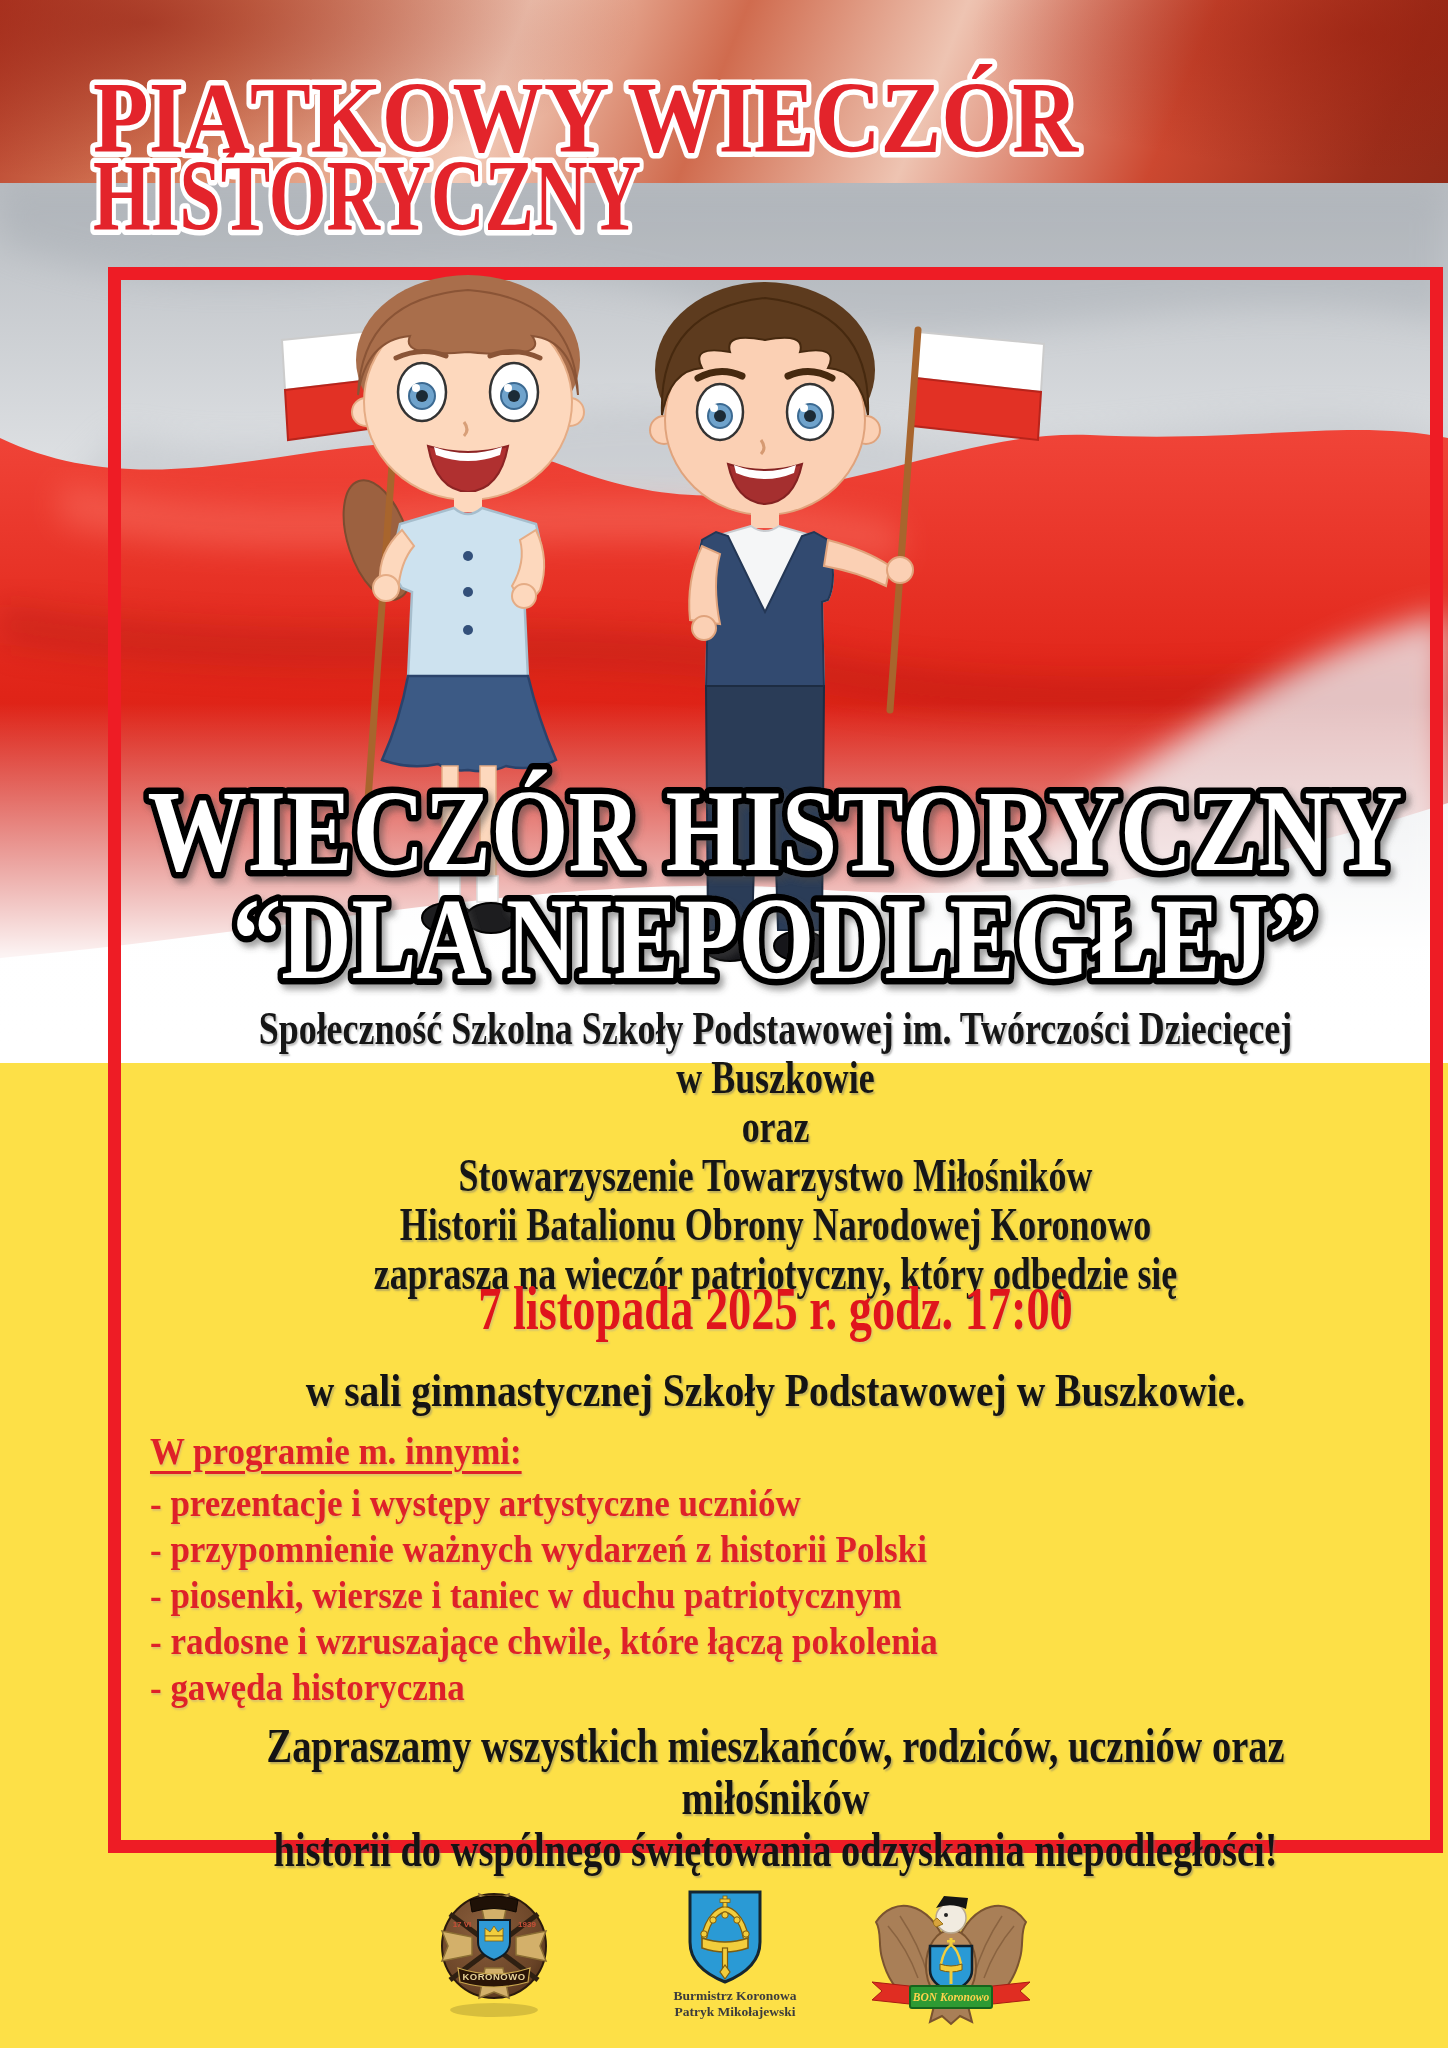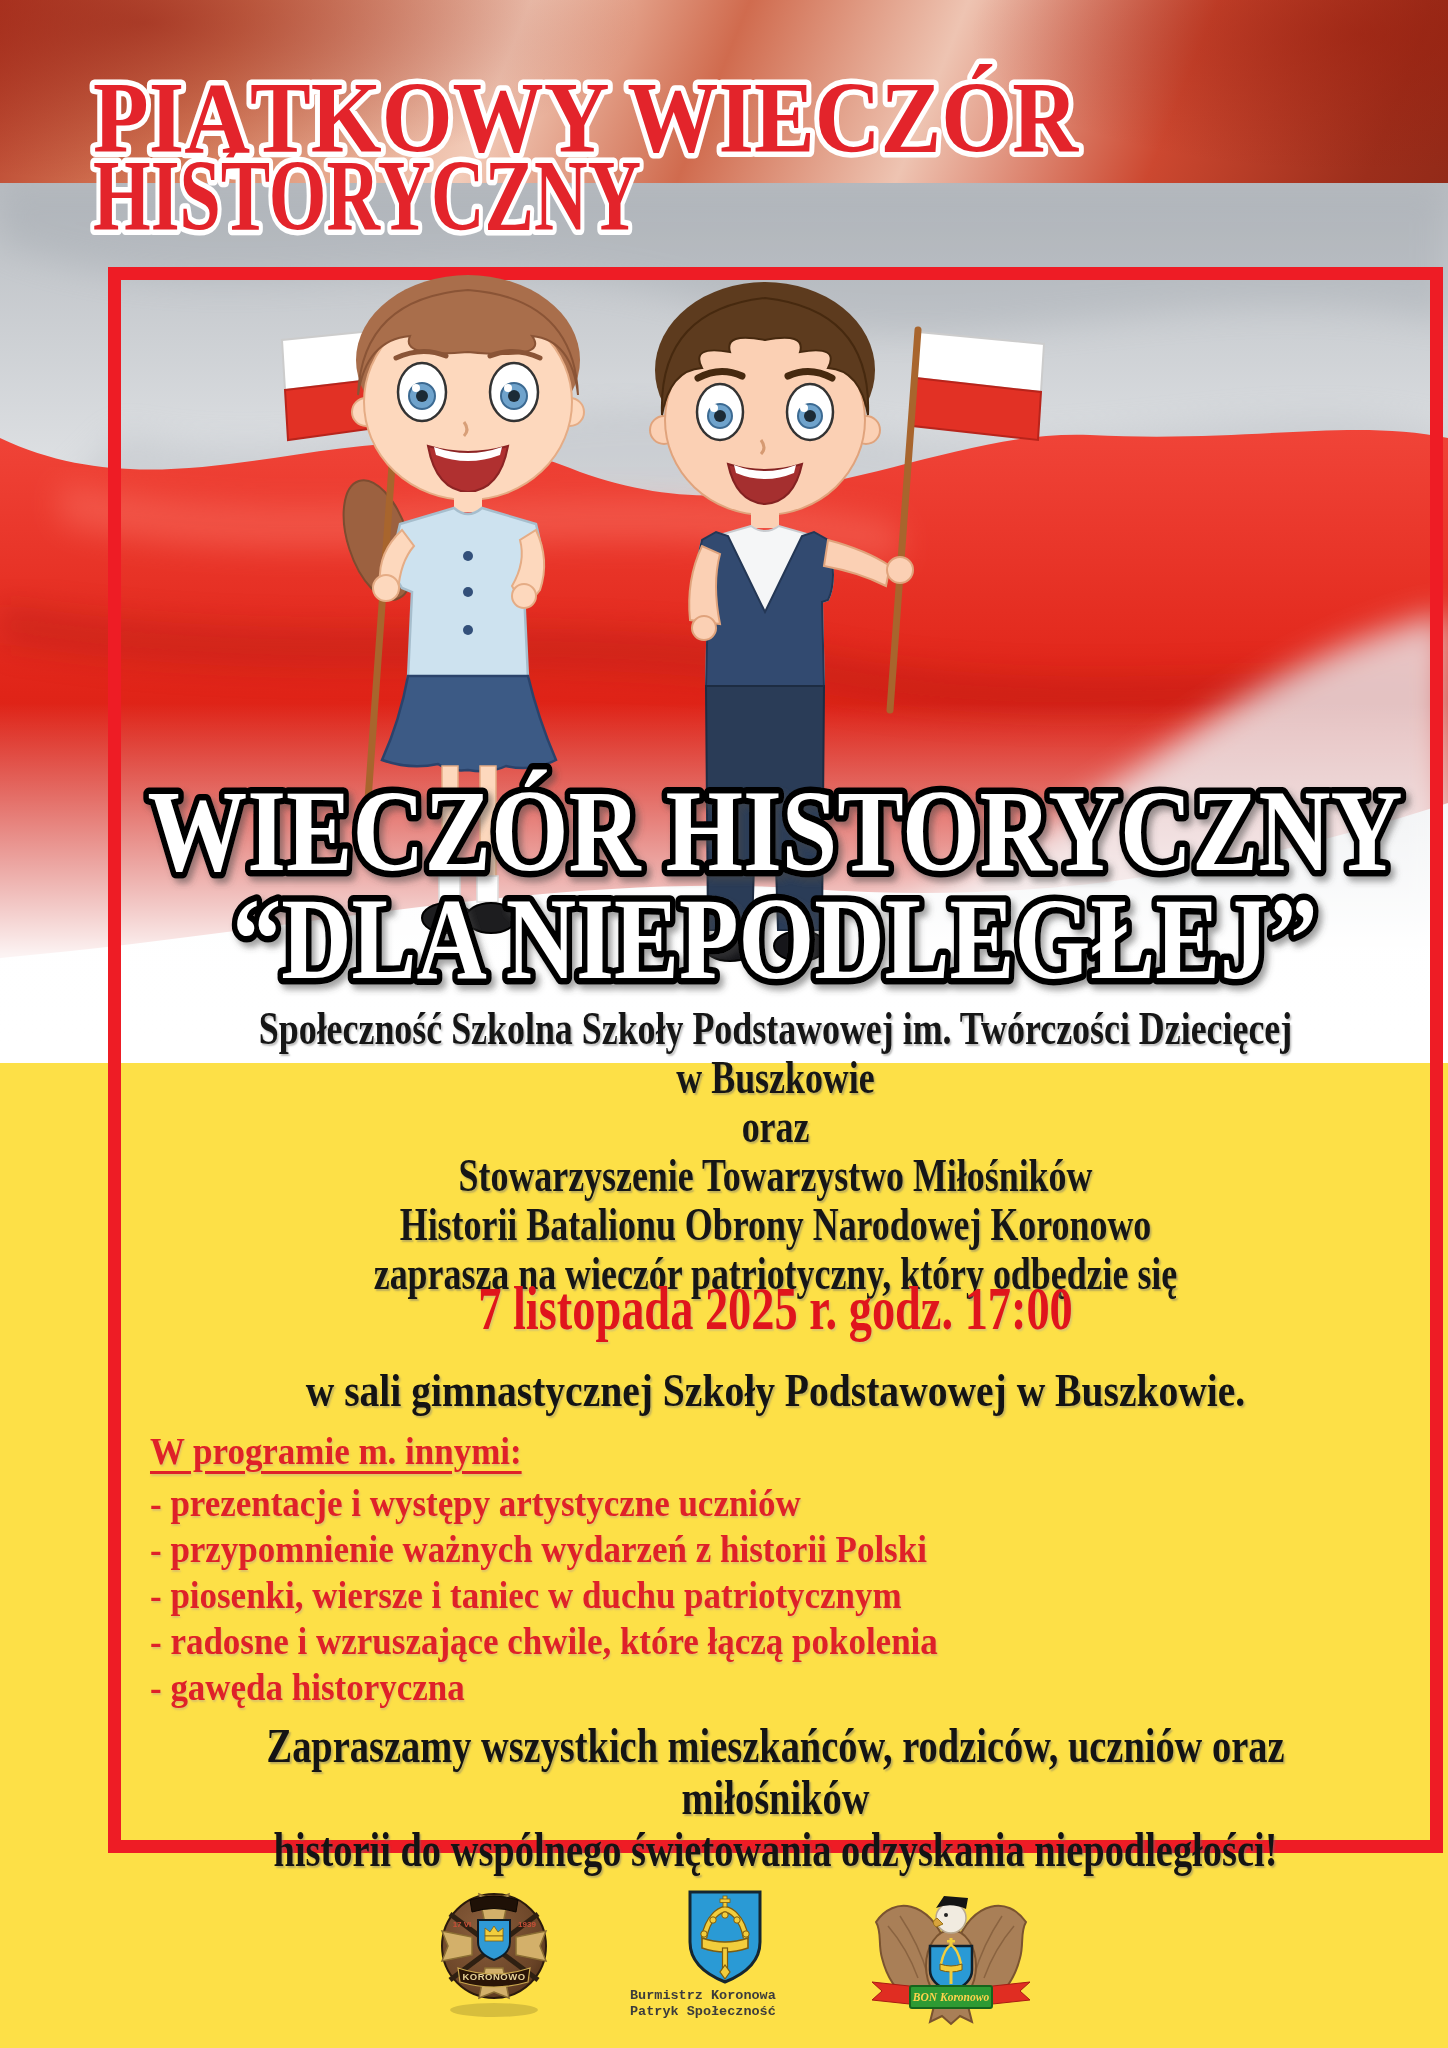--- a/index.html
+++ b/index.html
@@ -53,22 +53,22 @@
   .closing {
     top:1720px; font-size:48px; line-height:52px; color:#141414;
     transform:scaleX(.80); transform-origin:50% 0;
     text-shadow:2px 2px 2px rgba(110,110,110,.45);
   }
   .logo { position:absolute; z-index:4; }
   #medal-logo { left:432px; top:1884px; }
   #coa-logo   { left:650px; top:1886px; }
   #eagle-logo { left:866px; top:1882px; }
   .coa-caption {
-    position:absolute; left:630px; top:1988px; width:210px; text-align:left; z-index:4;
-    font-family:Liberation Mono, monospace; font-weight:bold;
+    position:absolute; left:630px; top:1988px; width:210px; text-align:center; z-index:4;
+    font-family:Liberation Serif, serif; font-weight:bold;
     font-size:13.5px; line-height:16px; color:#3c3c3c;
   }
 </style>
 </head>
 <body>
 
 <div class="poster">
 
   <div class="top-band"></div>
 
@@ -268,21 +268,21 @@
       <path d="M52,62 Q75,70 98,62 L98,52 Q75,60 52,52 Z" fill="#f2cd3c" stroke="#7c5c10" stroke-width="1.6"></path>
     </g>
     <g>
       <rect x="72.5" y="62" width="5" height="26" fill="#f2cd3c" stroke="#7c5c10" stroke-width="1.2"></rect>
       <path d="M75,93 L80,86 L75,79 L70,86 Z" fill="#f2cd3c" stroke="#7c5c10" stroke-width="1.2"></path>
     </g>
   </svg>
 
   <div class="coa-caption">
     <div>Burmistrz Koronowa</div>
-    <div>Patryk Społeczność</div>
+    <div>Patryk Mikołajewski</div>
   </div>
 
   <svg id="eagle-logo" class="logo" width="170" height="155" viewBox="0 0 170 155">
     <g>
       <path d="M80,62 C62,18 28,14 10,40 C16,50 12,62 16,76 C20,92 28,108 44,118 C56,125 70,120 78,104 Z" fill="#a97f57" stroke="#7a5330" stroke-width="2"></path>
       <path d="M22,44 C34,58 44,74 52,96" fill="none" stroke="#8a6340" stroke-width="1.5"></path>
       <path d="M34,34 C46,52 56,72 62,94" fill="none" stroke="#8a6340" stroke-width="1.5"></path>
       <g transform="translate(170,0) scale(-1,1)">
         <path d="M80,62 C62,18 28,14 10,40 C16,50 12,62 16,76 C20,92 28,108 44,118 C56,125 70,120 78,104 Z" fill="#a97f57" stroke="#7a5330" stroke-width="2"></path>
         <path d="M22,44 C34,58 44,74 52,96" fill="none" stroke="#8a6340" stroke-width="1.5"></path>

